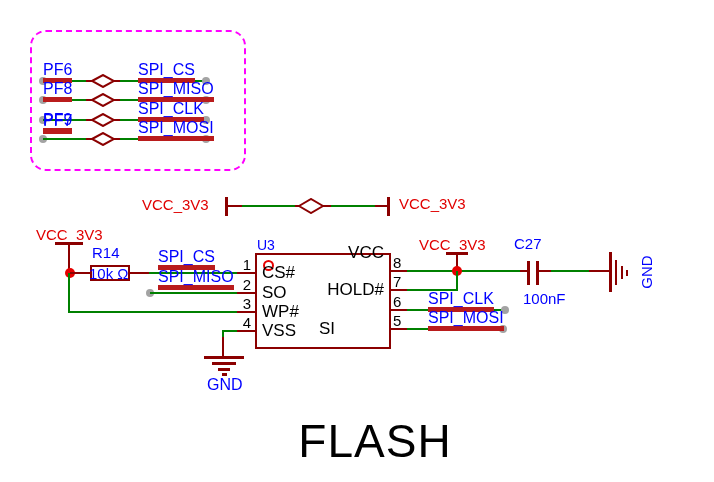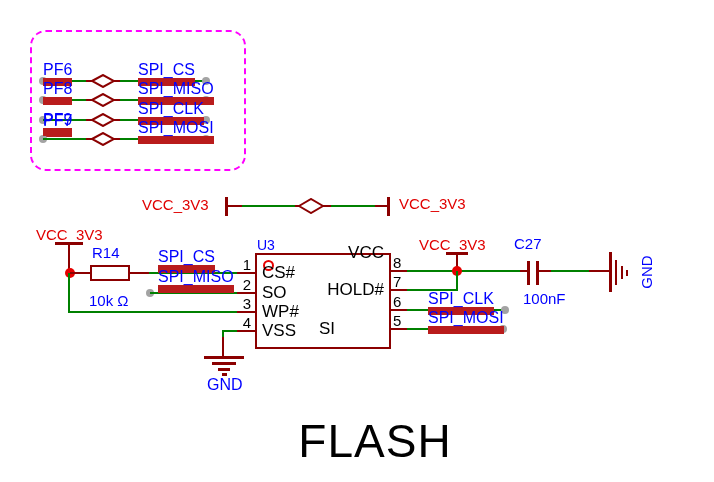--- a/index.html
+++ b/index.html
@@ -9,21 +9,21 @@
   
   .wh{height:2px;background:#008000;}
   .wv{width:2px;background:#008000;}
   .rh{height:2px;background:#8b0000;}
   .rv{width:2px;background:#8b0000;}
   .bar{background:#8b0000;}
   
   .dot{width:8px;height:8px;border-radius:50%;background:#a3a3a3;}
   .jdot{width:10px;height:10px;border-radius:50%;background:#e60000;}
   
-  .net{color:#0000ff;font-size:16px;line-height:14px;padding-bottom:1px;border-bottom:8px solid #b91c1c;white-space:nowrap;}
+  .net{color:#0000ff;font-size:16px;line-height:14px;padding-bottom:1px;border-bottom:5px solid #b91c1c;white-space:nowrap;}
   .pwr{color:#e00000;font-size:15px;line-height:15px;white-space:nowrap;}
   .des{color:#0000ff;font-size:15px;line-height:15px;white-space:nowrap;}
   .pn{color:#000;font-size:17px;line-height:17px;white-space:nowrap;}
   .pnum{color:#000;font-size:15px;line-height:15px;white-space:nowrap;}
   
   .headerbox{border:2px dashed #ff00ff;border-radius:16px;background:transparent;}
   .chip{border:2px solid #8b0000;background:#fff;box-sizing:border-box;}
   .rbody{border:2px solid #8b0000;background:#fff;box-sizing:border-box;}
   .pin1circle{width:7px;height:7px;border:2px solid #e60000;border-radius:50%;box-sizing:content-box;background:#fff;}
   .gndlabel-rot{transform:rotate(-90deg);transform-origin:center center;text-align:center;}
@@ -94,21 +94,21 @@
   <div class="c pwr" style="left:399px;top:196px;">VCC_3V3</div>
 
   <div class="c pwr" style="left:36px;top:227px;">VCC_3V3</div>
   <div class="c bar" style="left:55px;top:242px;width:28px;height:3px;"></div>
   <div class="c rv" style="left:68px;top:244px;height:25px;"></div>
   <div class="c jdot" style="left:65px;top:268px;"></div>
 
   <div class="c rh" style="left:70px;top:272px;width:20px;"></div>
   <div class="c rbody" style="left:90px;top:265px;width:40px;height:16px;"></div>
   <div class="c des" style="left:92px;top:245px;">R14</div>
-  <div class="c des" style="left:89px;top:293px;">10k Ω</div>
+  <div class="c des" style="left:89px;top:266px;">10k Ω</div>
   <div class="c rh" style="left:130px;top:272px;width:19px;"></div>
 
   <div class="c wh" style="left:149px;top:272px;width:91px;"></div>
   <div class="c net" style="left:158px;top:250px;">SPI_CS</div>
 
   <div class="c dot" style="left:146px;top:289px;"></div>
   <div class="c wh" style="left:150px;top:292px;width:90px;"></div>
   <div class="c net" style="left:158px;top:270px;">SPI_MISO</div>
 
   <div class="c wv" style="left:68px;top:273px;height:39px;"></div>

